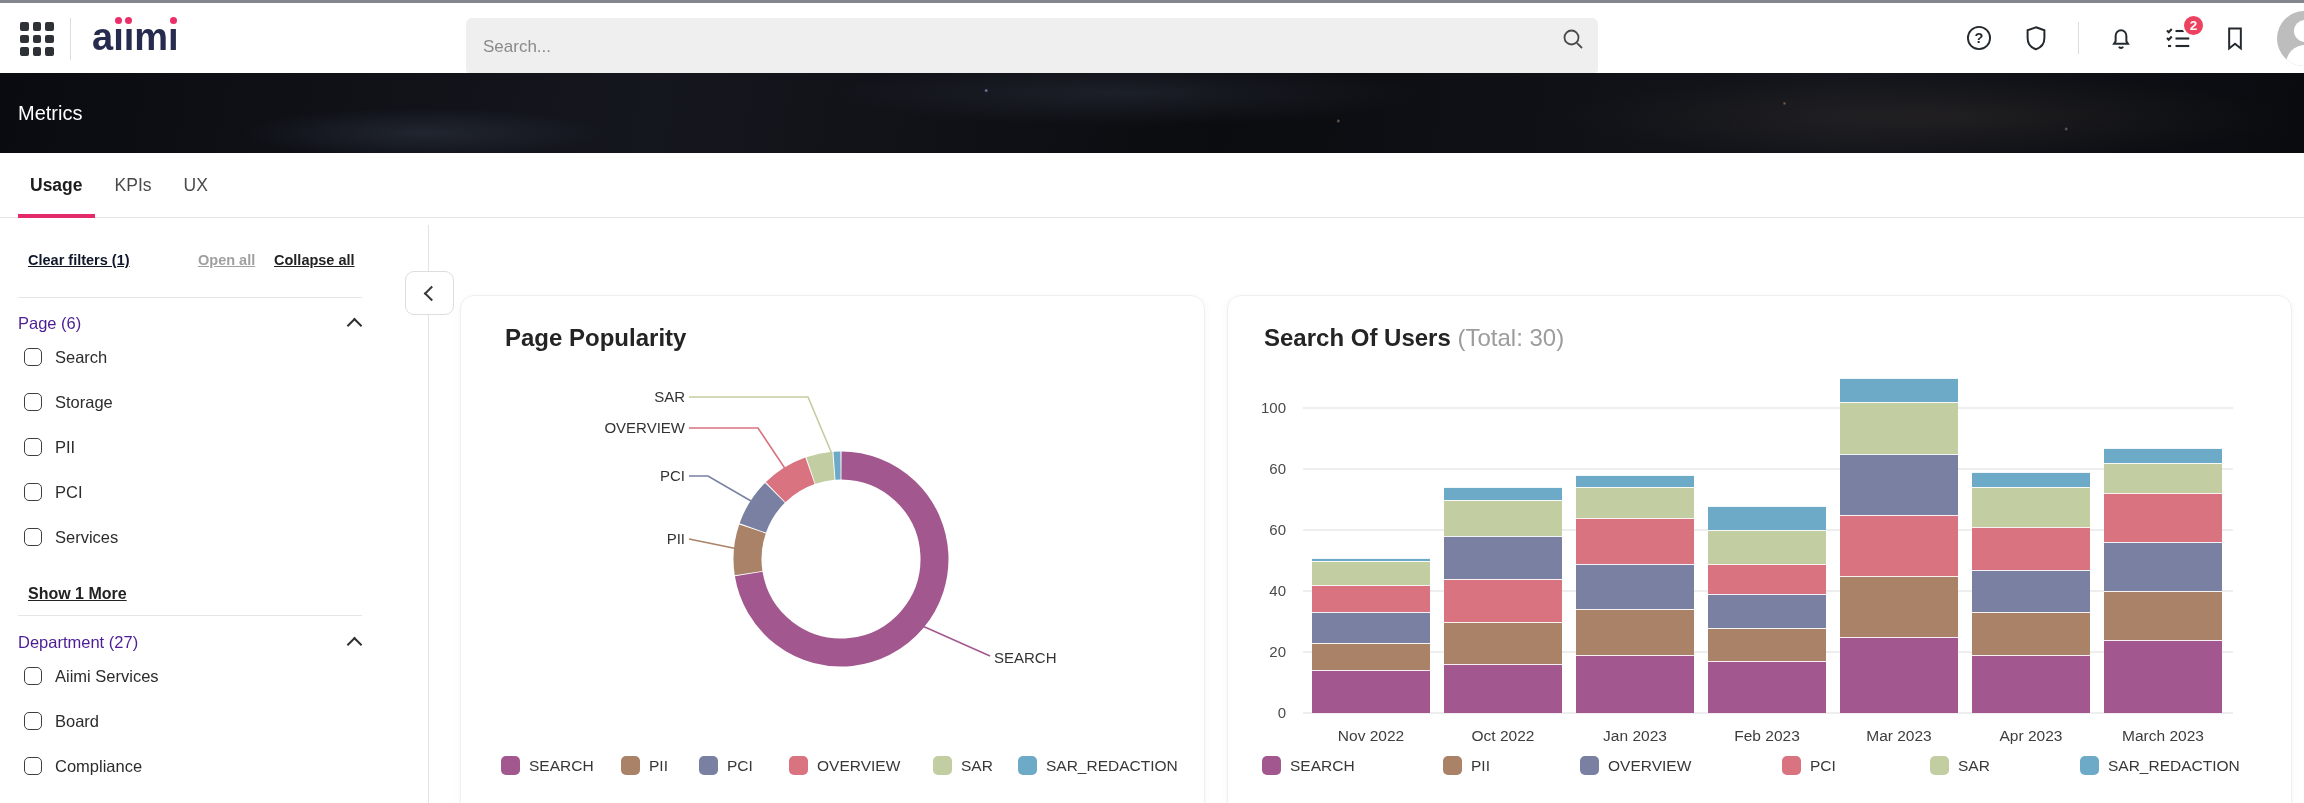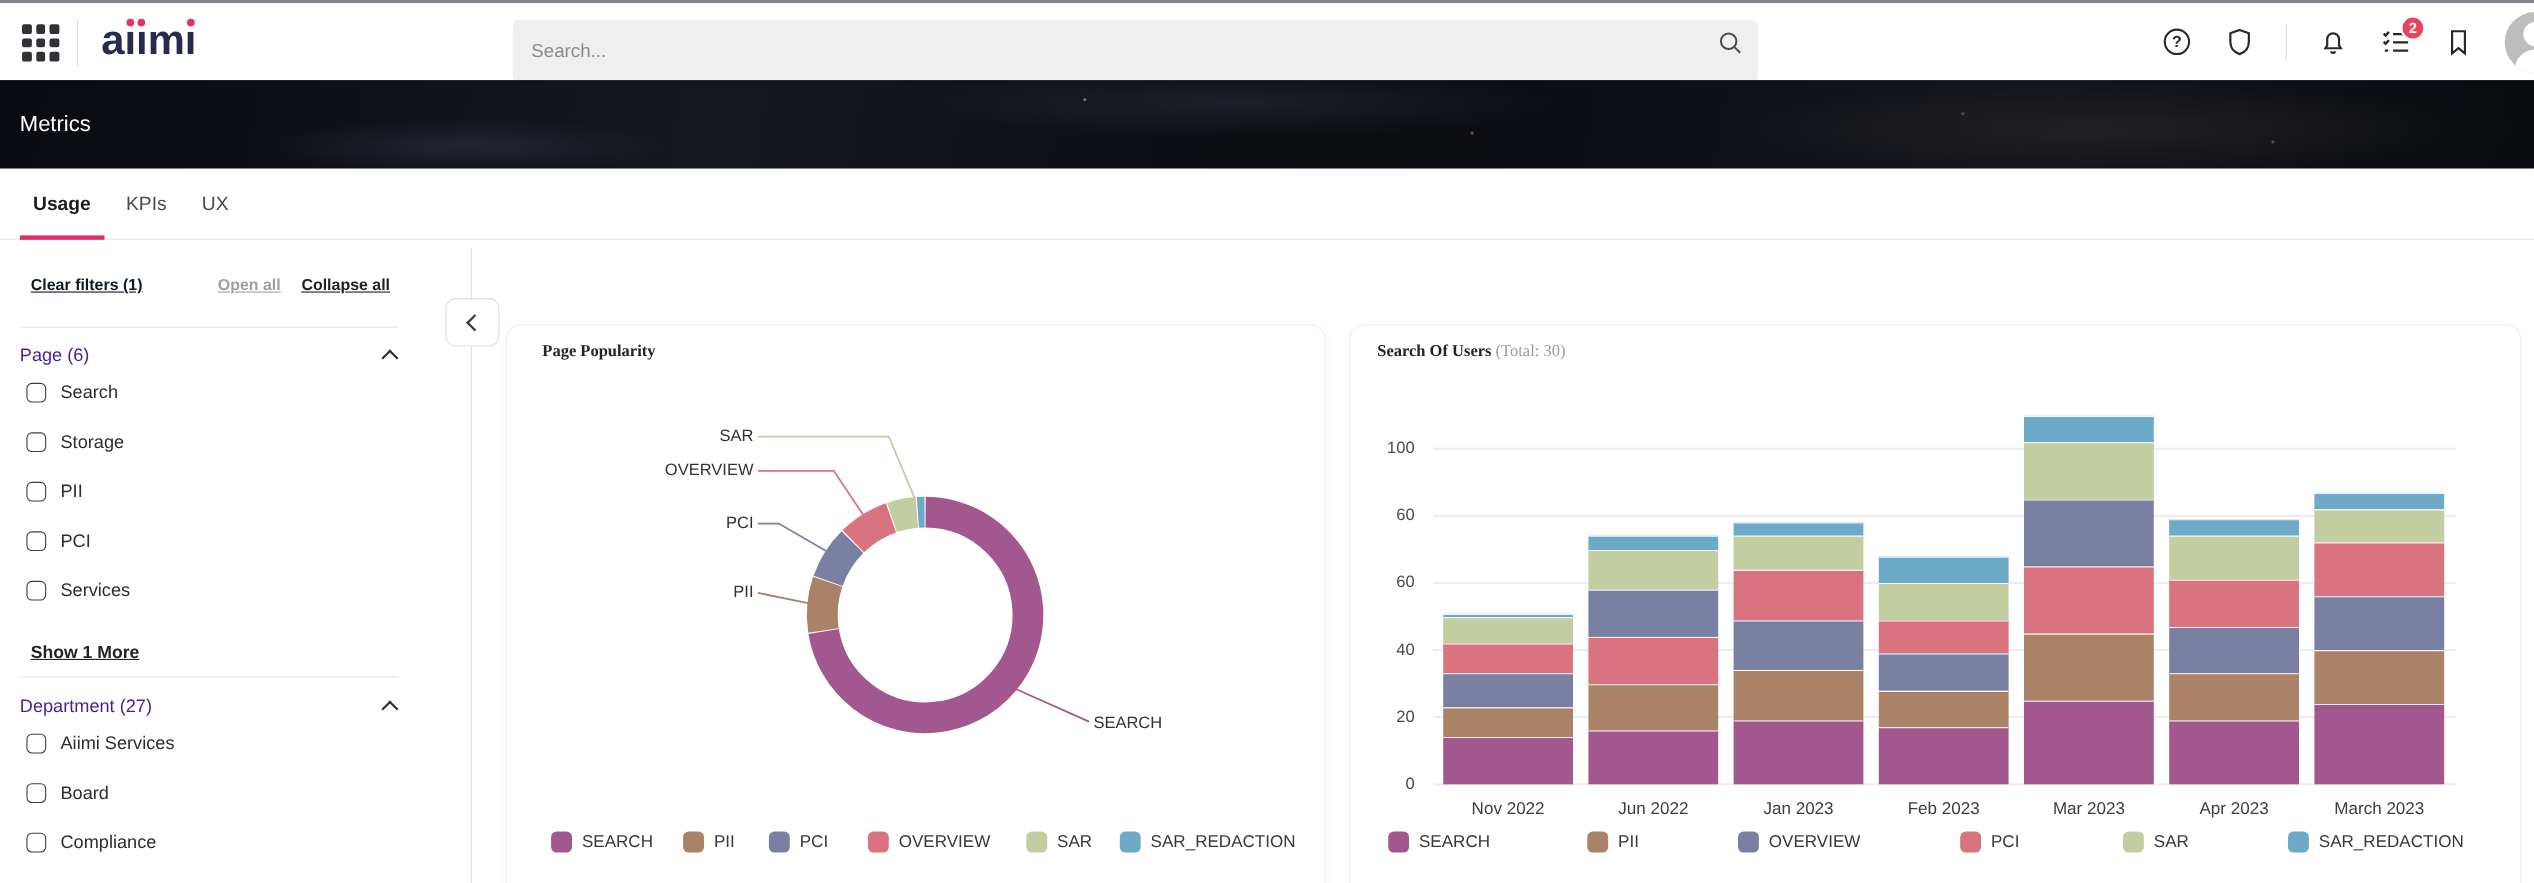--- a/index.html
+++ b/index.html
@@ -71,21 +71,21 @@
   .fitem span.lbl{font-size:16.5px;color:#2c2c2c;}
   .more-link{position:absolute;left:28px;font-size:16px;color:#222;font-weight:600;text-decoration:underline;cursor:pointer;}
   .collapse-btn{position:absolute;left:405px;top:271px;width:47px;height:42px;background:#fff;
     border:1px solid #ddd;border-radius:9px;cursor:pointer;display:flex;align-items:center;justify-content:center;}
   .collapse-btn i{width:9px;height:9px;border-left:2px solid #3a3a3a;border-bottom:2px solid #3a3a3a;
     transform:rotate(45deg);margin-left:3px;}
 
   
   .card{position:absolute;top:295px;background:#fff;border:1px solid #efefef;border-radius:14px;
     box-shadow:0 2px 8px rgba(0,0,0,.04);}
-  .card h2{margin:0;position:absolute;left:32px;top:16px;font-size:15px;font-weight:700;color:#242424;font-family:Liberation Serif, serif;}
+  .card h2{margin:12px;position:absolute;left:32px;top:16px;font-size:24px;font-weight:700;color:#242424;}
   .card h2 .suffix{color:#9c9c9c;font-weight:400;}
   #donut-card{left:460px;width:743px;height:520px;}
   #bar-card{left:1227px;width:1063px;height:520px;}
   #bar-card h2{left:24px;}
 
   .callout{position:absolute;font-size:15px;color:#333;white-space:nowrap;line-height:20px;height:20px;}
   .legend-item{position:absolute;display:flex;align-items:center;gap:9px;cursor:pointer;}
   .legend-item .sw{width:19px;height:19px;border-radius:5px;flex:none;}
   .legend-item .lt{font-size:15.5px;color:#383838;}
 
@@ -310,21 +310,21 @@
         </div>
         <div class="xtick" style="left: 73px; top: 431px;">Nov 2022</div>
         <div class="bar" style="left: 216px; bottom: 103px;">
           <div class="seg" style="height: 48.8px; background: rgb(162, 88, 142);"></div>
           <div class="seg" style="height: 42.7px; background: rgb(170, 130, 104);"></div>
           <div class="seg" style="height: 42.7px; background: rgb(217, 115, 127);"></div>
           <div class="seg" style="height: 42.7px; background: rgb(122, 128, 162);"></div>
           <div class="seg" style="height: 36.6px; background: rgb(194, 205, 162);"></div>
           <div class="seg" style="height: 12.2px; background: rgb(108, 170, 200);"></div>
         </div>
-        <div class="xtick" style="left: 205px; top: 431px;">Jun 2022</div>
+        <div class="xtick" style="left: 205px; top: 431px;">Oct 2022</div>
         <div class="bar" style="left: 348px; bottom: 103px;">
           <div class="seg" style="height: 57.95px; background: rgb(162, 88, 142);"></div>
           <div class="seg" style="height: 45.75px; background: rgb(170, 130, 104);"></div>
           <div class="seg" style="height: 45.75px; background: rgb(122, 128, 162);"></div>
           <div class="seg" style="height: 45.75px; background: rgb(217, 115, 127);"></div>
           <div class="seg" style="height: 30.5px; background: rgb(194, 205, 162);"></div>
           <div class="seg" style="height: 12.2px; background: rgb(108, 170, 200);"></div>
         </div>
         <div class="xtick" style="left: 337px; top: 431px;">Jan 2023</div>
         <div class="bar" style="left: 480px; bottom: 103px;">

